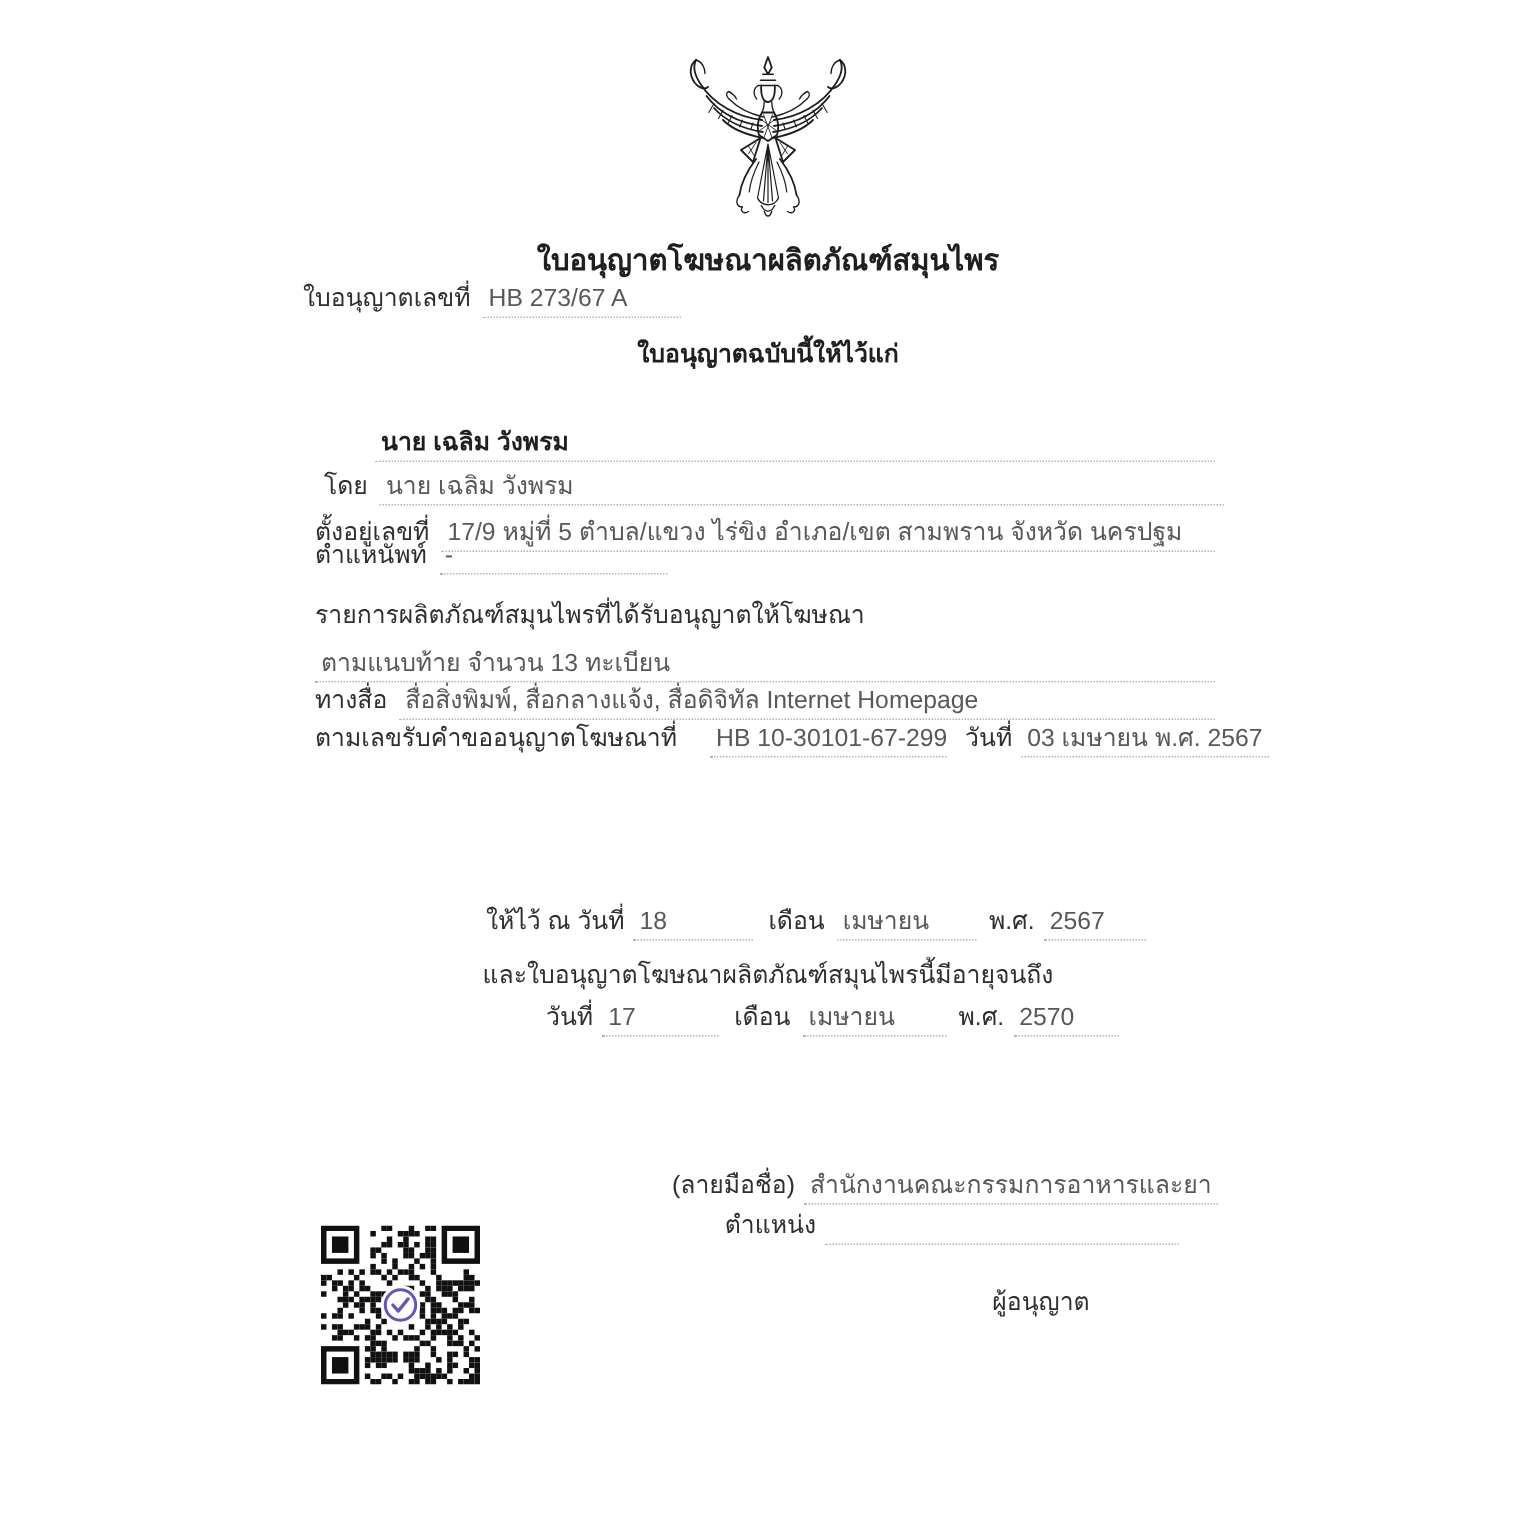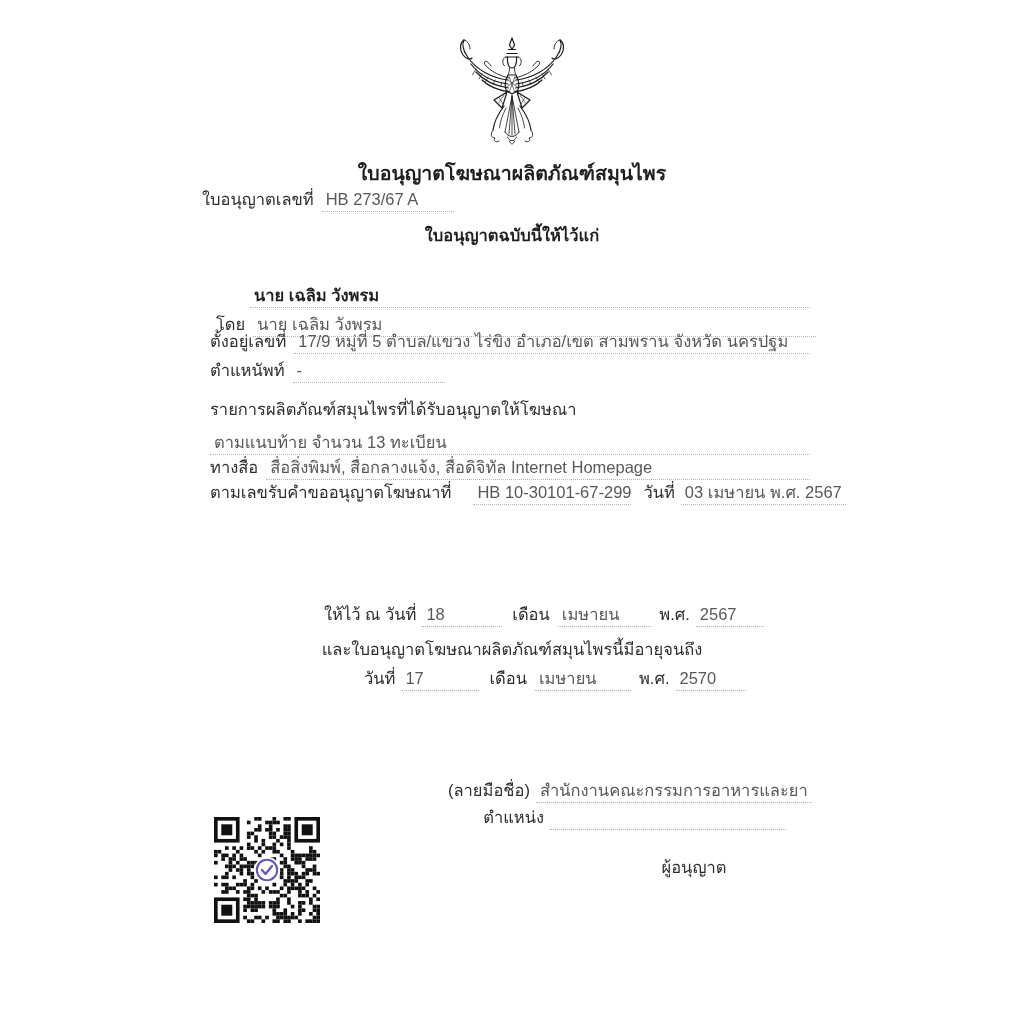--- a/index.html
+++ b/index.html
@@ -82,21 +82,21 @@
 
   <div class="row" style="top:283px;left:210px;width:600px;">
     <span class="seg fill bold" style="margin-left:40px;color:#1f1f1f;">นาย เฉลิม วังพรม</span>
   </div>
 
   <div class="row" style="top:312px;left:216px;width:600px;">
     <span class="lbl">โดย</span>
     <span class="seg fill" style="margin-left:8px;">นาย เฉลิม วังพรม</span>
   </div>
 
-  <div class="row" style="top:329px;left:210px;width:600px;">
+  <div class="row" style="top:343px;left:210px;width:600px;">
     <span class="lbl">ตั้งอยู่เลขที่</span>
     <span class="seg fill" style="margin-left:8px;">17/9 หมู่ที่ 5   ตำบล/แขวง ไร่ขิง อำเภอ/เขต สามพราน จังหวัด นครปฐม</span>
   </div>
 
   <div class="row" style="top:358px;left:210px;width:600px;">
     <span class="lbl">ตำแหนัพท์</span>
     <span class="seg" style="width:152px;margin-left:8px;">-</span>
   </div>
 
   <div class="abs" style="top:396px;left:210px;width:600px;">รายการผลิตภัณฑ์สมุนไพรที่ได้รับอนุญาตให้โฆษณา</div>

